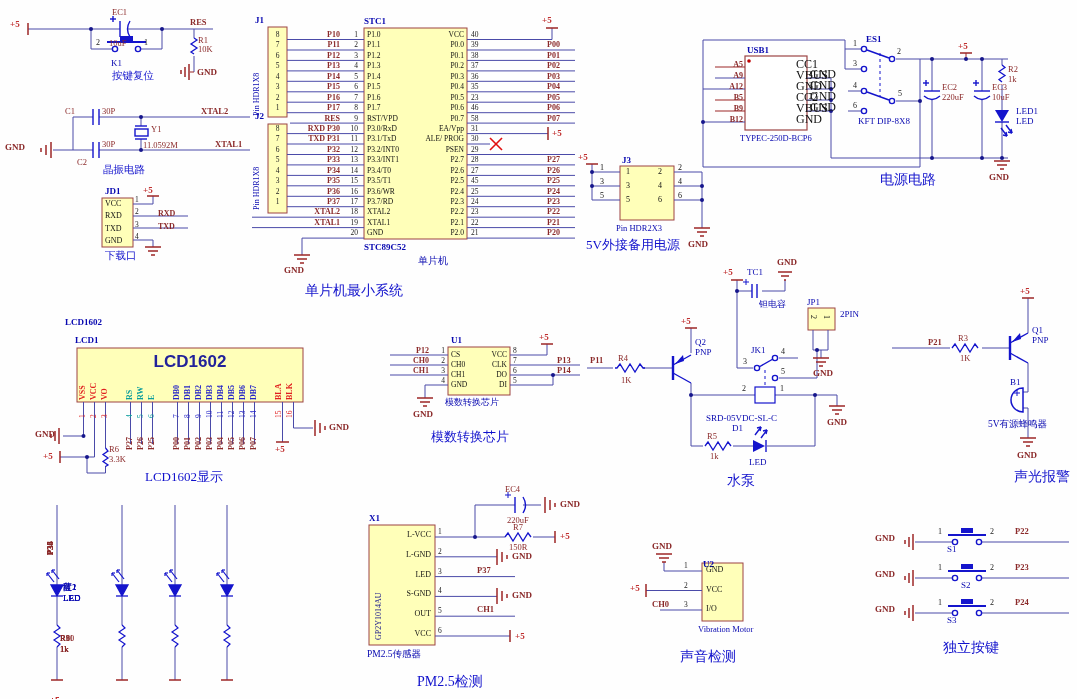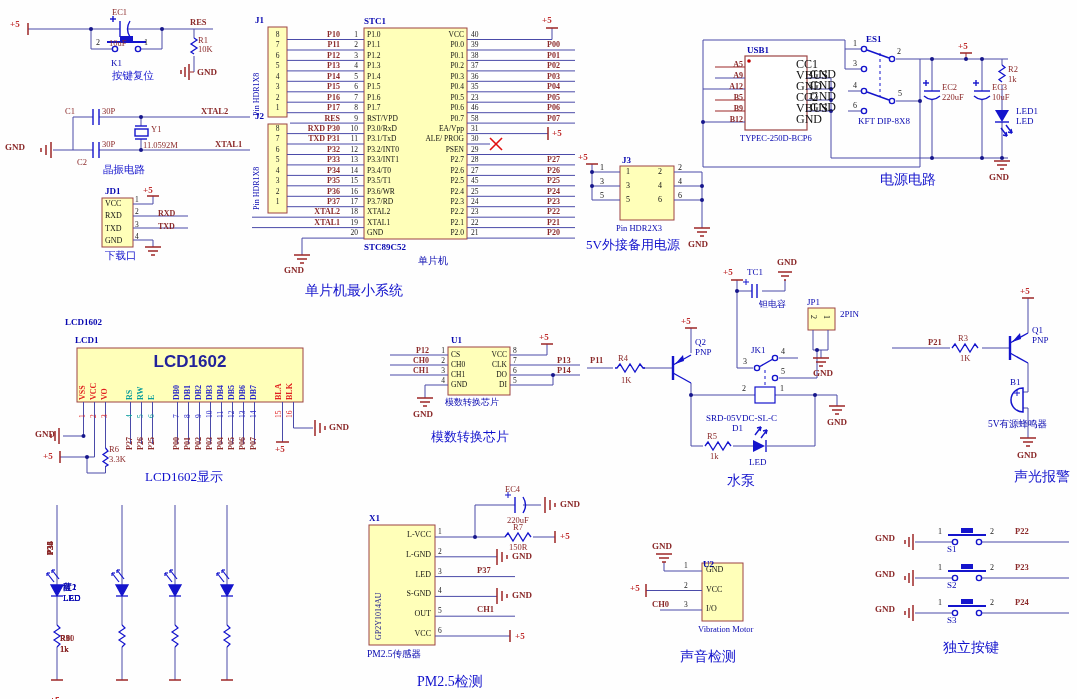--- a/index.html
+++ b/index.html
@@ -1243,21 +1243,21 @@
         <span class="t gndt" style="left:10px;top:8px">GND</span>
         <span class="t pin" style="left:73px;top:2px">1</span>
         <span class="t des" style="left:82px;top:19px">S1</span>
         <span class="t pin" style="left:125px;top:2px">2</span>
         <span class="t net" style="left:150px;top:1px">P22</span>
       </div>
 
       <div class="keyrow">
         <span class="t gndt" style="left:10px;top:8px">GND</span>
         <span class="t pin" style="left:73px;top:2px">1</span>
-        <span class="t des" style="left:82px;top:19px">S2</span>
+        <span class="t des" style="left:96px;top:19px">S2</span>
         <span class="t pin" style="left:125px;top:2px">2</span>
         <span class="t net" style="left:150px;top:1px">P23</span>
       </div>
 
       <div class="keyrow">
         <span class="t gndt" style="left:10px;top:8px">GND</span>
         <span class="t pin" style="left:73px;top:2px">1</span>
         <span class="t des" style="left:82px;top:19px">S3</span>
         <span class="t pin" style="left:125px;top:2px">2</span>
         <span class="t net" style="left:150px;top:1px">P24</span>

